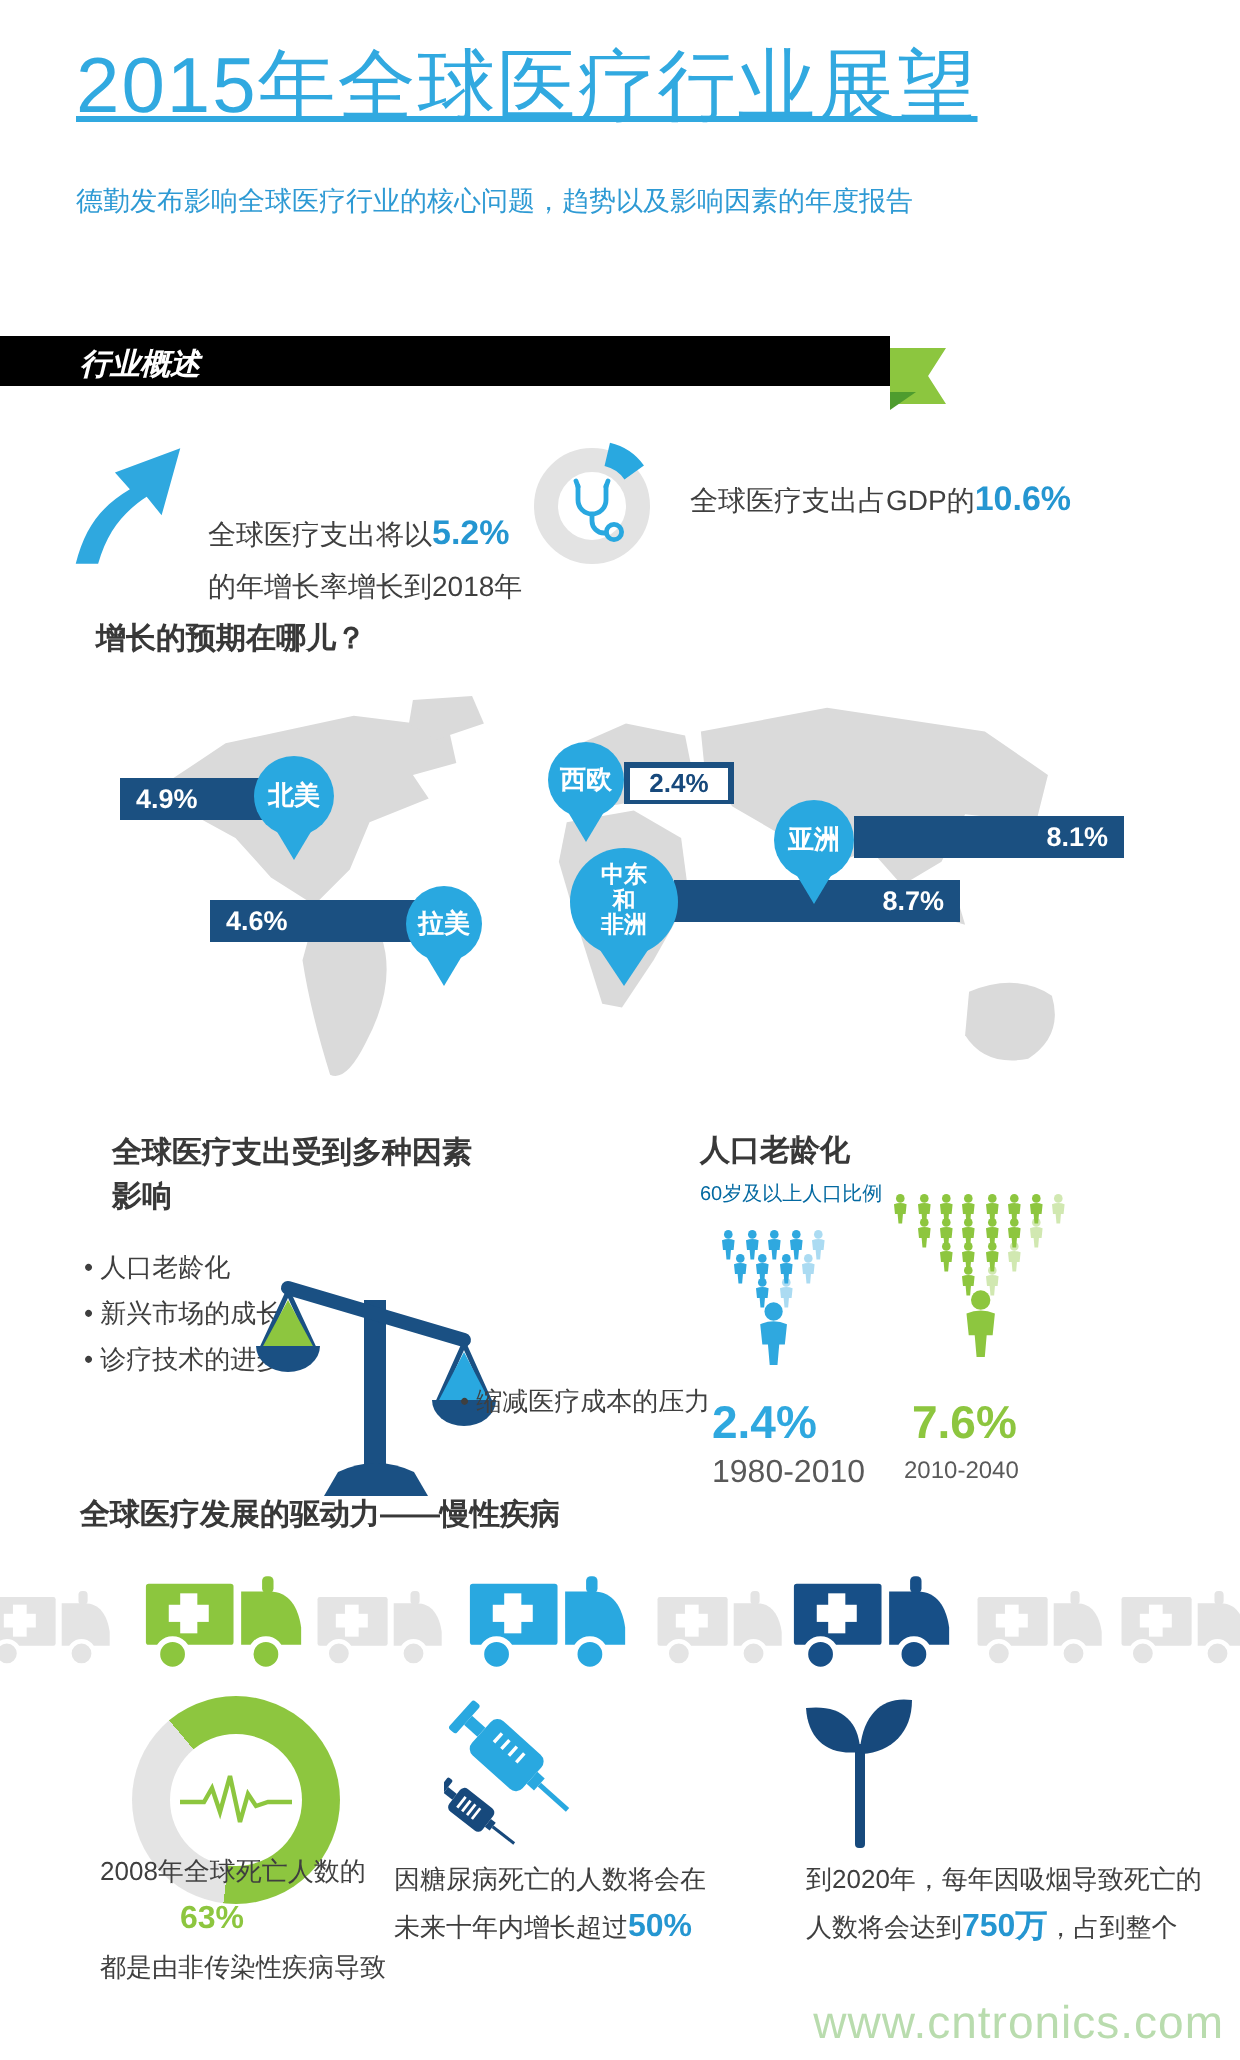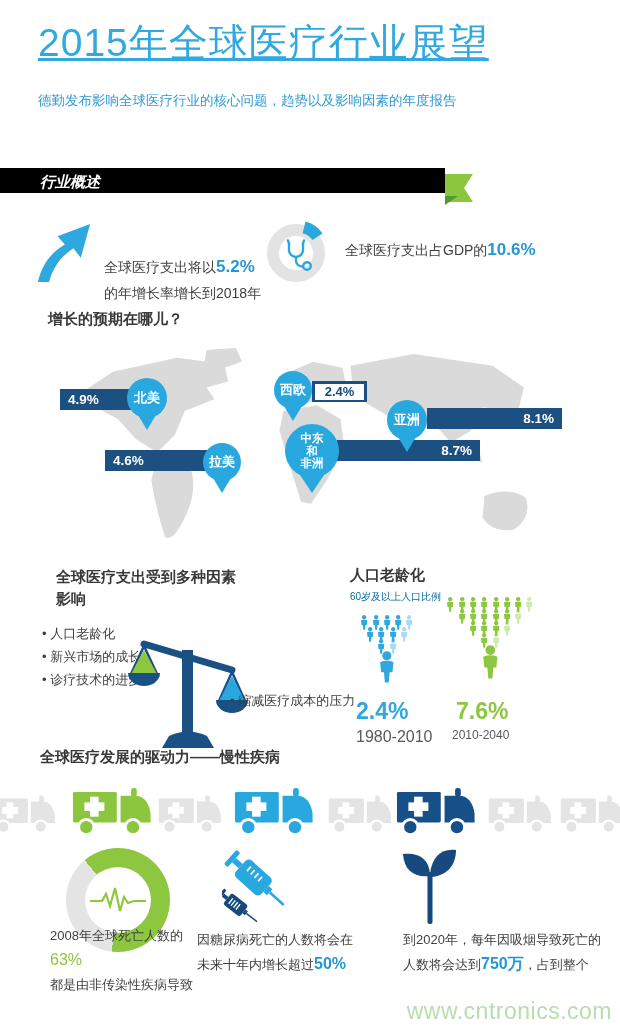--- a/index.html
+++ b/index.html
@@ -6,21 +6,21 @@
   #page{position:relative;width:620px;height:1030px;background:#fff;overflow:hidden;
         font-family:"Liberation Sans","DejaVu Sans",sans-serif;color:#3f3f3f;}
   .abs{position:absolute;}
   .pre-line{white-space:pre-line;}
   .h-title{font-size:39px;color:#31a9e0;letter-spacing:1px;text-decoration:underline;}
   .h-sub{font-size:13.5px;color:#2e9ad4;}
   .h-sec{font-size:15px;font-weight:bold;color:#383838;}
   .body-t{font-size:14px;color:#3f3f3f;}
   .strong-blue{color:#2596d1;font-weight:bold;font-size:17px;}
   .strong-blue-s{color:#2596d1;font-weight:bold;font-size:16px;}
-  .strong-green{color:#8dc63f;font-weight:normal;font-size:16px;}
+  .strong-green{color:#8dc63f;font-weight:bold;font-size:16px;margin-left:40px;}
   
   .banner{left:0;top:168px;width:445px;height:25px;background:#000000;font-style:italic;}
   .banner-label{position:absolute;left:40px;top:5px;color:#fff;font-weight:bold;font-size:15px;}
   .banner-tail{left:445px;top:174px;width:28px;height:28px;background:#8cc63f;
                clip-path:polygon(0 0,100% 0,68% 50%,100% 100%,0 100%);}
   .banner-fold{left:445px;top:196px;width:13px;height:9px;background:#4e9c2e;
                clip-path:polygon(0 0,100% 0,0 100%);}
   
   .bar{background:#1b5081;height:21px;line-height:21px;color:#fff;font-weight:bold;font-size:13.5px;}
   .pin{z-index:3;text-align:center;}

